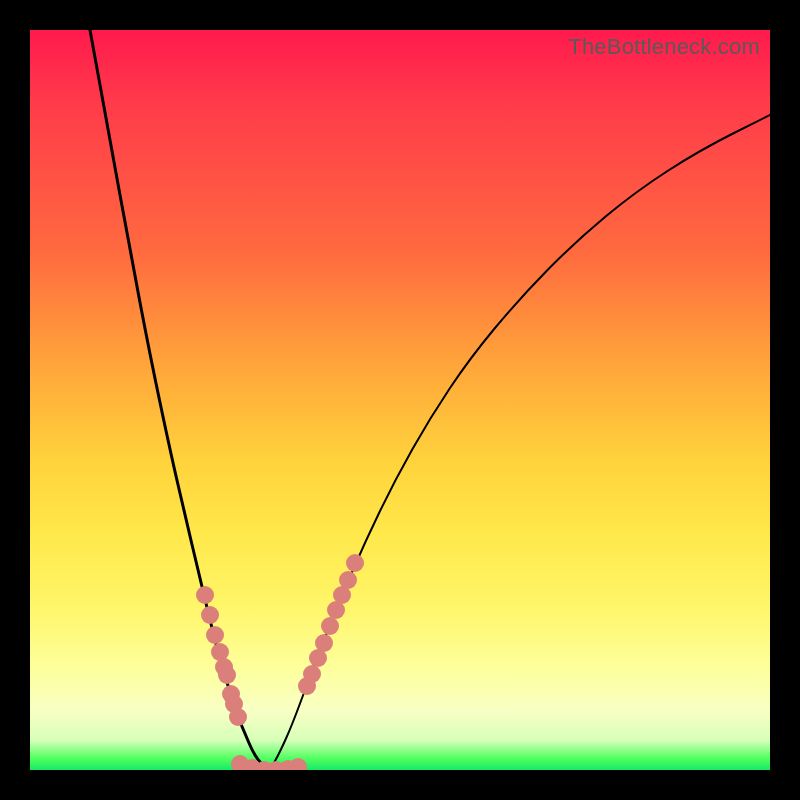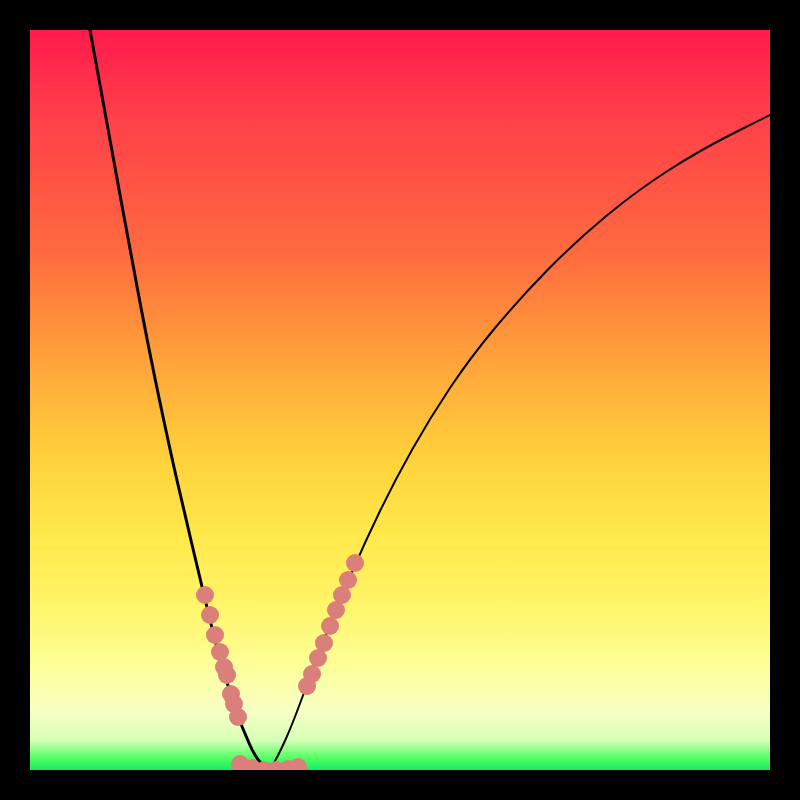--- a/index.html
+++ b/index.html
@@ -59,20 +59,21 @@
     display: block;
   }
 </style>
 </head>
 <body>
 
 <div class="frame">
 
   <div class="plot-area">
 
+    <div class="watermark">TheBottleneck.com</div>
 
     <svg class="curves" viewBox="0 0 740 740" preserveAspectRatio="none">
 
       <g id="curve-layer">
           <path d="M 60 0 Q 60 0 70 55 Q 80 110 90 165 Q 100 220 110 272.5 Q 120 325 130 372.5 Q 140 420 147.5 452.5 Q 155 485 161.5 512.5 Q 168 540 174 565 Q 180 590 185 610 Q 190 630 195 646 Q 200 662 204 674.5 Q 208 687 212 696.5 Q 216 706 219 713 Q 222 720 225 725 Q 228 730 231 733 Q 234 736 237 738 T 240 740" fill="none" stroke="#000000" stroke-width="3" stroke-linecap="round"></path>
           <path d="M 240 740 Q 240 740 245 731 Q 250 722 256 708.5 Q 262 695 268.5 677.5 Q 275 660 282.5 640 Q 290 620 300 595 Q 310 570 322.5 541 Q 335 512 350 481 Q 365 450 382.5 419 Q 400 388 420 358 Q 440 328 465 298 Q 490 268 517.5 240 Q 545 212 575 187 Q 605 162 637.5 141 Q 670 120 705 102.5 T 740 85" fill="none" stroke="#000000" stroke-width="2" stroke-linecap="round"></path>
           <path d="M 205 734 Q 205 734 210 735.5 Q 215 737 220 738 Q 225 739 230 739.5 Q 235 740 240 740 Q 245 740 250 739.5 Q 255 739 260 737.5 T 265 736" fill="none" stroke="#000000" stroke-width="3" stroke-linecap="round"></path>
         </g>
       <g id="dot-layer">
           <circle cx="175" cy="565" r="9" fill="#db7f7b"></circle>

